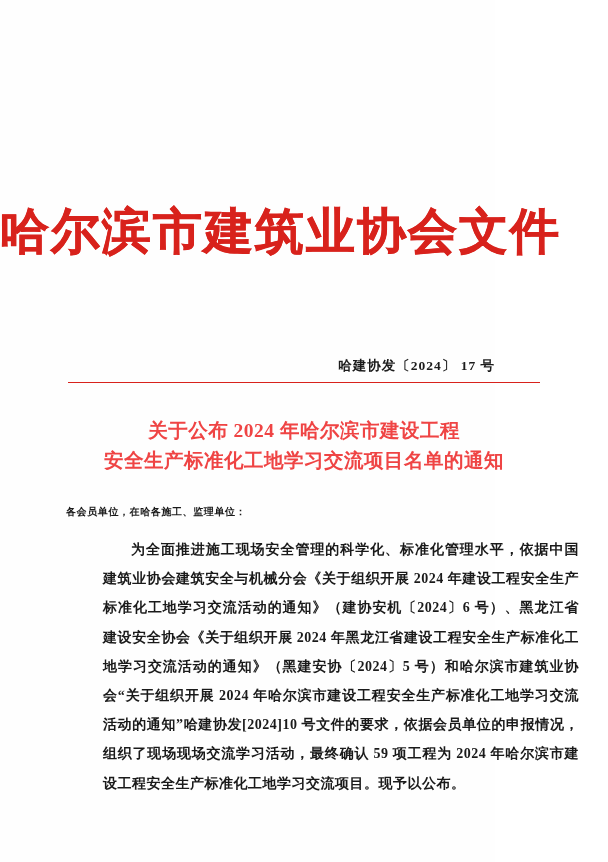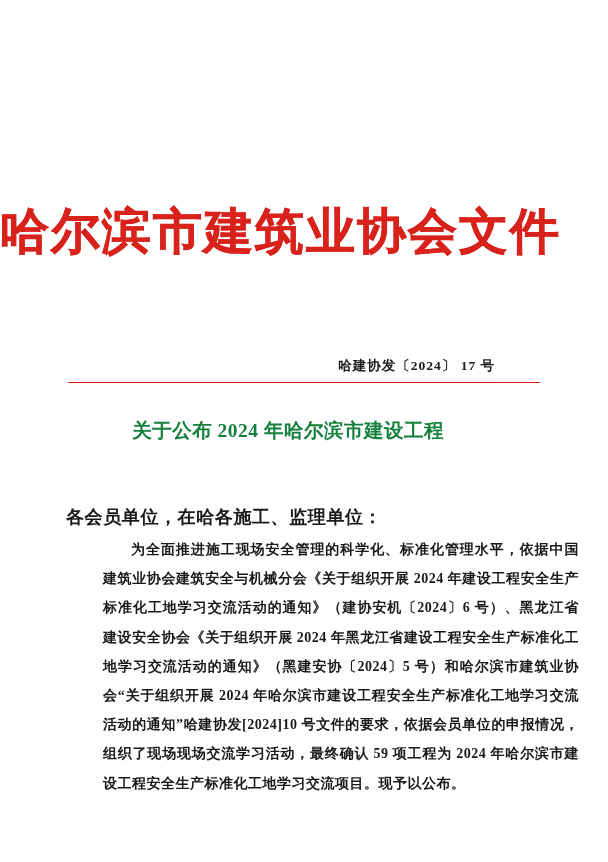--- a/index.html
+++ b/index.html
@@ -54,37 +54,37 @@
     position: absolute;
     left: 68px;
     width: 472px;
     top: 382px;
     height: 1.4px;
     background: #d8221c;
   }
   
   .headline {
     position: absolute;
-    left: 44px;
+    left: 60px;
     width: 488px;
     top: 416px;
     text-align: center;
     font-size: 19.5px;
     font-weight: bold;
     line-height: 1.55;
     letter-spacing: 0.5px;
-    color: #15803d;
+    color: #ef4444;
   }
   .headline .l2 { display: block; }
   
   .salutation {
     position: absolute;
     left: 66px;
     top: 505px;
-    font-size: 18px;
+    font-size: 10px;
     letter-spacing: 0.6px;
     font-weight: bold;
     color: #1a1a1a;
   }
   
   .body-block {
     position: absolute;
     left: 66px;
     width: 476px;
     top: 535px;
@@ -108,20 +108,21 @@
 <div class="page">
 
   <div class="masthead">哈尔滨市建筑业协会文件</div>
 
   <div class="doc-number">哈建协发〔2024〕 17 号</div>
 
   <div class="red-rule"></div>
 
   <div class="headline">
     <span class="l1">关于公布 2024 年哈尔滨市建设工程</span>
+    <span class="l2">安全生产标准化工地学习交流项目名单的通知</span>
   </div>
 
   <div class="salutation">各会员单位，在哈各施工、监理单位：</div>
 
   <div class="body-block">
     <p>为全面推进施工现场安全管理的科学化、标准化管理水平，依据中国建筑业协会建筑安全与机械分会《关于组织开展 2024 年建设工程安全生产标准化工地学习交流活动的通知》（建协安机〔2024〕6 号）、黑龙江省建设安全协会《关于组织开展 2024 年黑龙江省建设工程安全生产标准化工地学习交流活动的通知》（黑建安协〔2024〕5 号）和哈尔滨市建筑业协会“关于组织开展 2024 年哈尔滨市建设工程安全生产标准化工地学习交流活动的通知”哈建协发[2024]10 号文件的要求，依据会员单位的申报情况，组织了现场现场交流学习活动，最终确认 59 项工程为 2024 年哈尔滨市建设工程安全生产标准化工地学习交流项目。现予以公布。</p>
   </div>
 
 </div>
 

